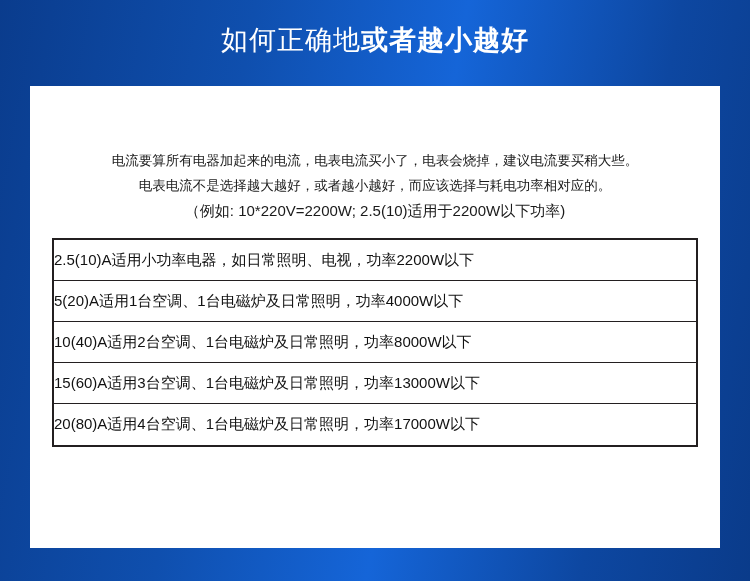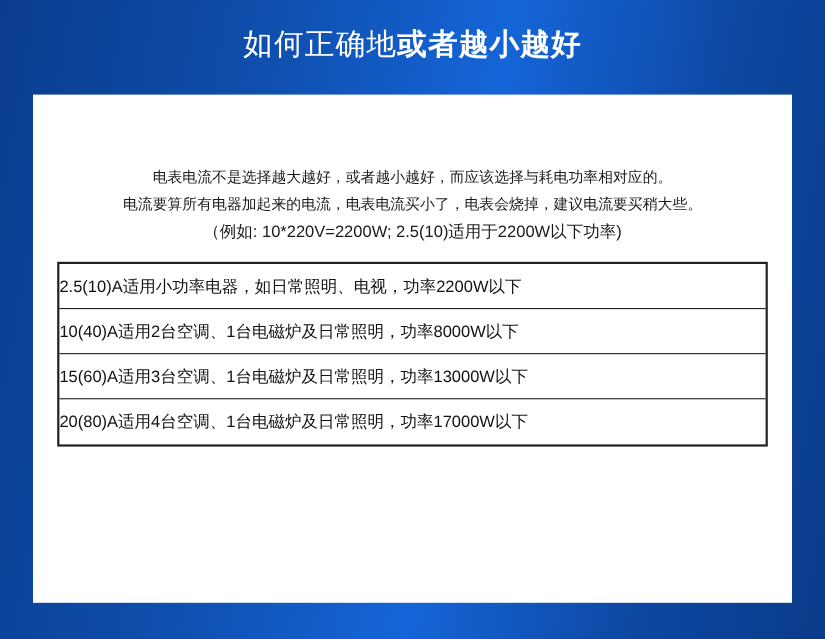--- a/index.html
+++ b/index.html
@@ -92,28 +92,31 @@
 
   <div class="header">
     <div class="title">
       <span class="title-light">如何正确地</span><span class="title-bold">或者越小越好</span>
     </div>
   </div>
 
   <div class="card">
 
     <div class="intro">
+      <div class="intro-line">电流要算所有电器加起来的电流，电表电流买小了，电表会烧掉，建议电流要买稍大些。</div>
       <div class="intro-line">电表电流不是选择越大越好，或者越小越好，而应该选择与耗电功率相对应的。</div>
-      <div class="intro-line">电流要算所有电器加起来的电流，电表电流买小了，电表会烧掉，建议电流要买稍大些。</div>
       <div class="intro-line small">（例如: 10*220V=2200W; 2.5(10)适用于2200W以下功率)</div>
     </div>
 
     <div class="table">
       <div class="row">
         <span class="row-text">2.5(10)A适用小功率电器，如日常照明、电视，功率2200W以下</span>
+      </div>
+      <div class="row">
+        <span class="row-text">5(20)A适用1台空调、1台电磁炉及日常照明，功率4000W以下</span>
       </div>
       <div class="row">
         <span class="row-text">10(40)A适用2台空调、1台电磁炉及日常照明，功率8000W以下</span>
       </div>
       <div class="row">
         <span class="row-text">15(60)A适用3台空调、1台电磁炉及日常照明，功率13000W以下</span>
       </div>
       <div class="row">
         <span class="row-text">20(80)A适用4台空调、1台电磁炉及日常照明，功率17000W以下</span>
       </div>

